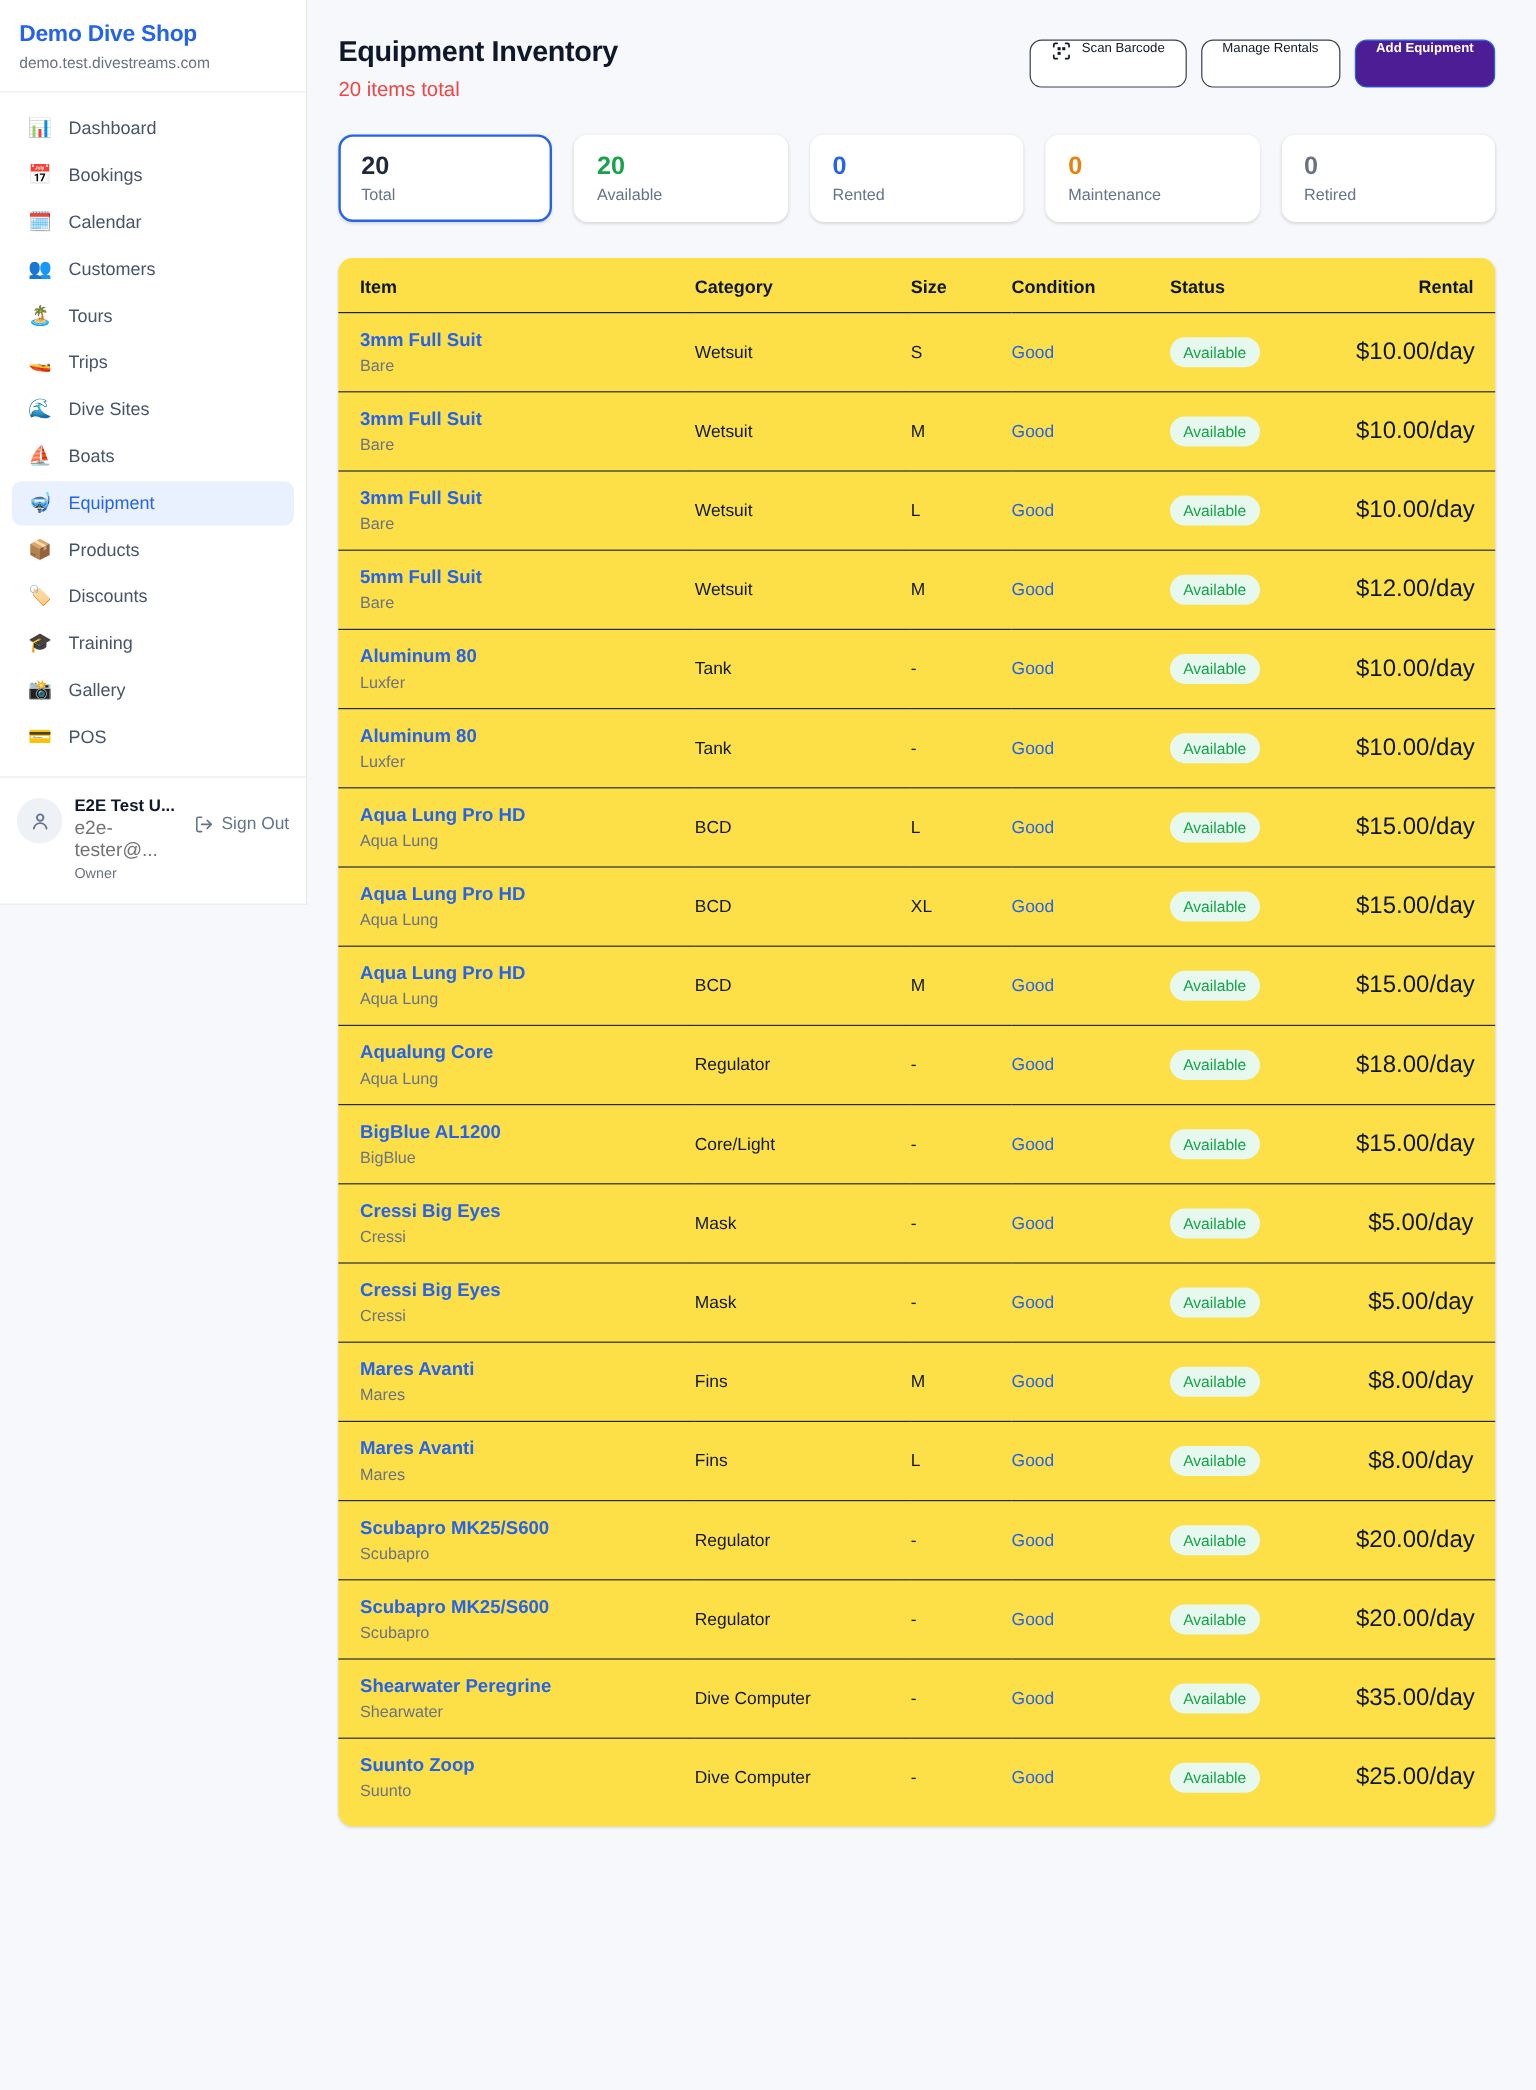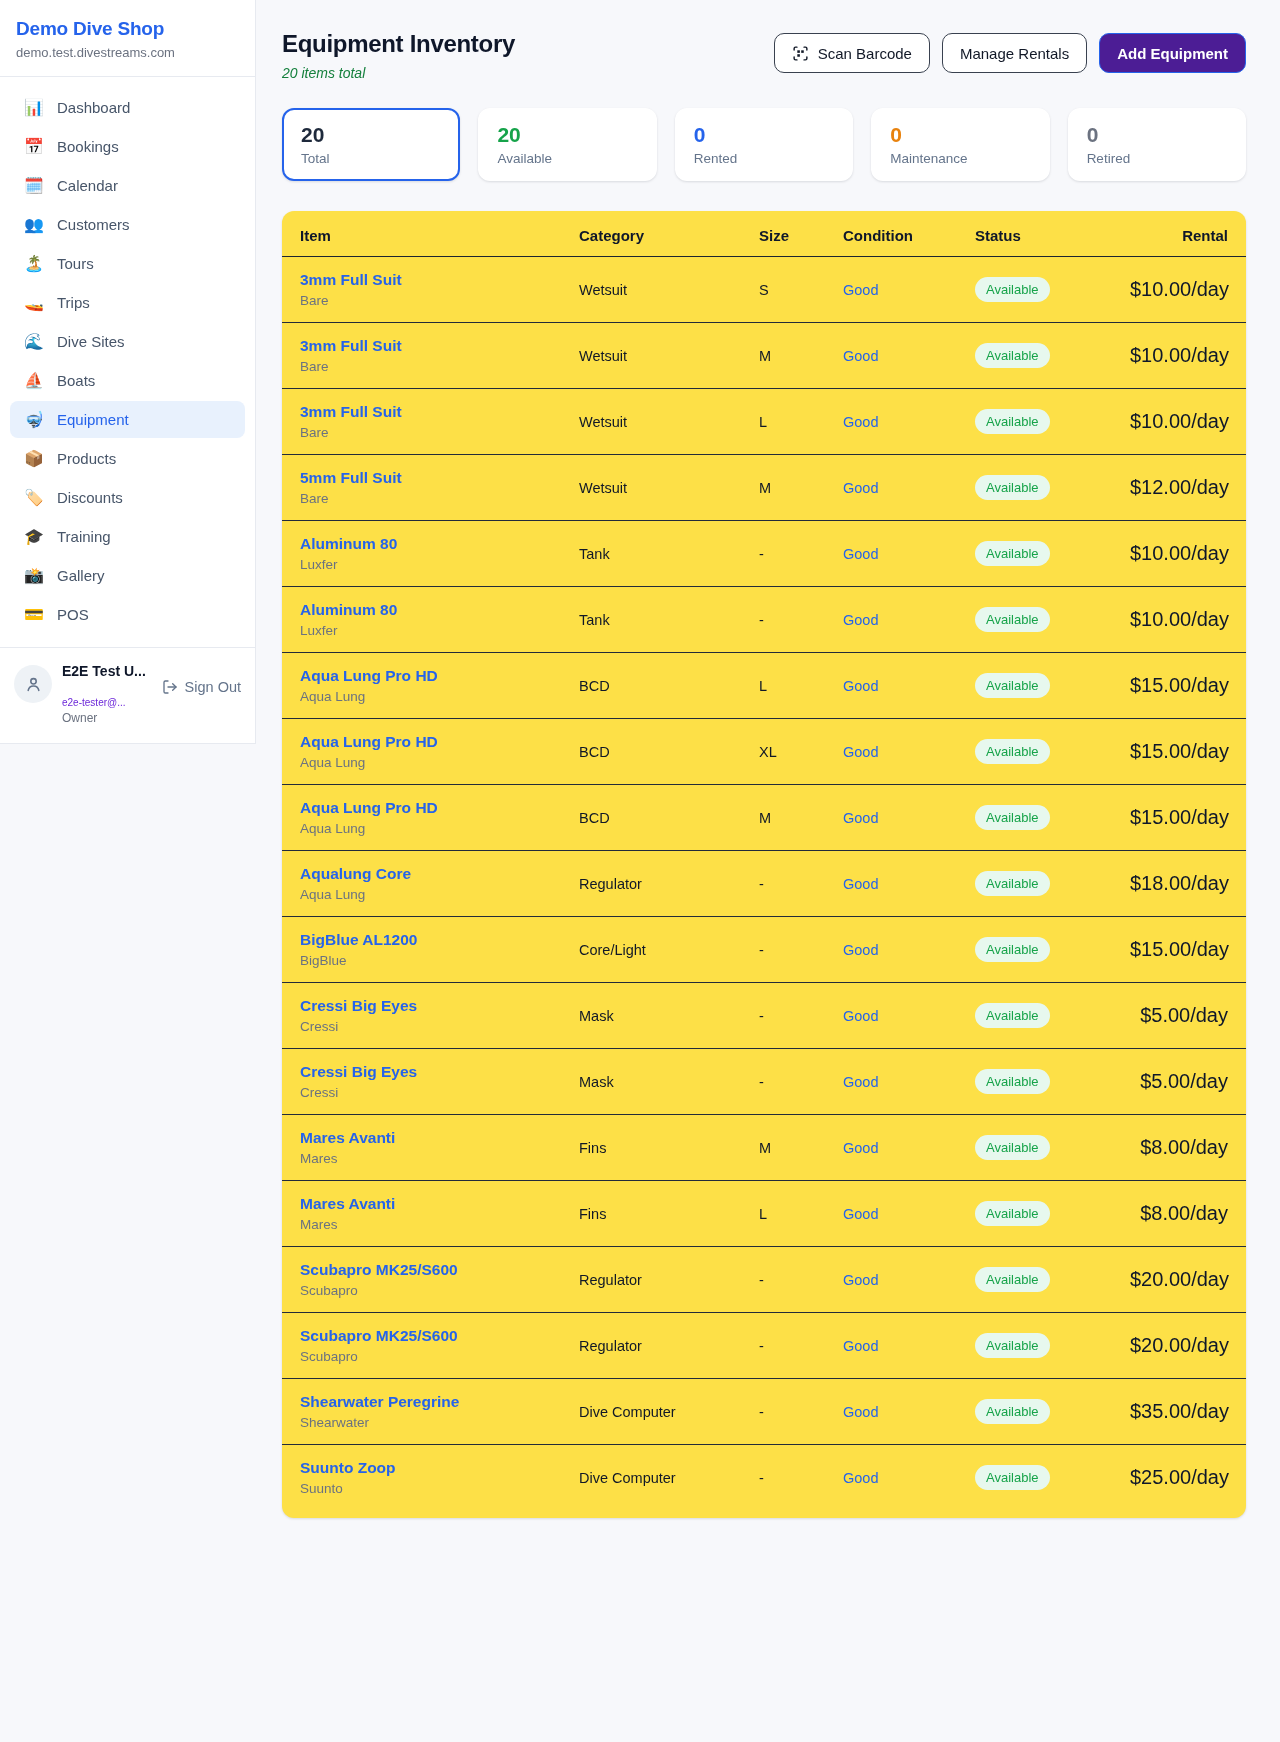--- a/index.html
+++ b/index.html
@@ -16,33 +16,33 @@
   .nav { padding:10px 8px 12px; }
   .nav-item { display:flex; align-items:center; gap:13px; padding:10px 14px; margin:2px 2px;
               border-radius:8px; color:#475569; font-size:15px; cursor:pointer; }
   .nav-item .ico { width:20px; font-size:16px; line-height:1; text-align:center; }
   .nav-item.active { background:#e8f1fd; color:#2563eb; font-weight:500; }
   .side-user { border-top:1px solid #e7eaf0; padding:15px 14px 18px; display:flex; align-items:flex-start; gap:10px; }
   .avatar { flex:0 0 38px; width:38px; height:38px; border-radius:50%; background:#eef2f6;
             display:flex; align-items:center; justify-content:center; margin-top:2px; }
   .u-meta { flex:1 1 auto; min-width:0; }
   .u-name { font-size:14px; font-weight:700; color:#0f172a; }
-  .u-email { font-size:10px; color:#6d28d9; margin-top:18px; }
+  .u-email { font-size:16px; color:#737373; margin-top:3px; }
   .u-role { font-size:12px; color:#6b7280; margin-top:3px; }
   .signout { display:flex; align-items:center; gap:7px; color:#64748b; font-size:14.5px;
              white-space:nowrap; cursor:pointer; margin-top:16px; }
 
   
   .main { position:absolute; left:252px; top:0; width:1024px; padding:30px; }
   .page-head { display:flex; justify-content:space-between; align-items:flex-start; }
   .title { font-size:24px; font-weight:800; color:#0f172a; letter-spacing:-.3px; }
-  .subtitle { font-size:14px; color:#15803d; margin-top:7px;font-style:italic; }
+  .subtitle { font-size:17px; color:#ef4444; margin-top:7px; }
   .head-actions { display:flex; gap:12px; margin-top:3px; }
-  .btn { height:40px; display:inline-flex; align-items:center; gap:9px; padding:0 17px;
-         border-radius:10px; font-size:15px; font-weight:500; cursor:pointer; background:#fff;
+  .btn { height:40px; display:inline-flex; gap:9px; padding:0 17px;
+         border-radius:10px; font-size:11px; font-weight:500; cursor:pointer; background:#fff;
          border:1.5px solid #39414f; color:#111827; }
   .btn.primary { background:#4c1d95; border-color:#2563eb; color:#fff; font-weight:700; }
 
   
   .stats { display:flex; gap:18px; margin-top:27px; }
   .stat { flex:1; background:#fff; border:2px solid transparent; border-radius:12px; padding:13px 17px;
           box-shadow:0 1px 2px rgba(16,24,40,.05), 0 1px 3px rgba(16,24,40,.08); cursor:pointer; }
   .stat.selected { border-color:#2563eb; }
   .stat .val { font-size:21px; font-weight:700; color:#1e293b; }
   .stat .lbl { font-size:13.5px; color:#64748b; margin-top:4px; }

